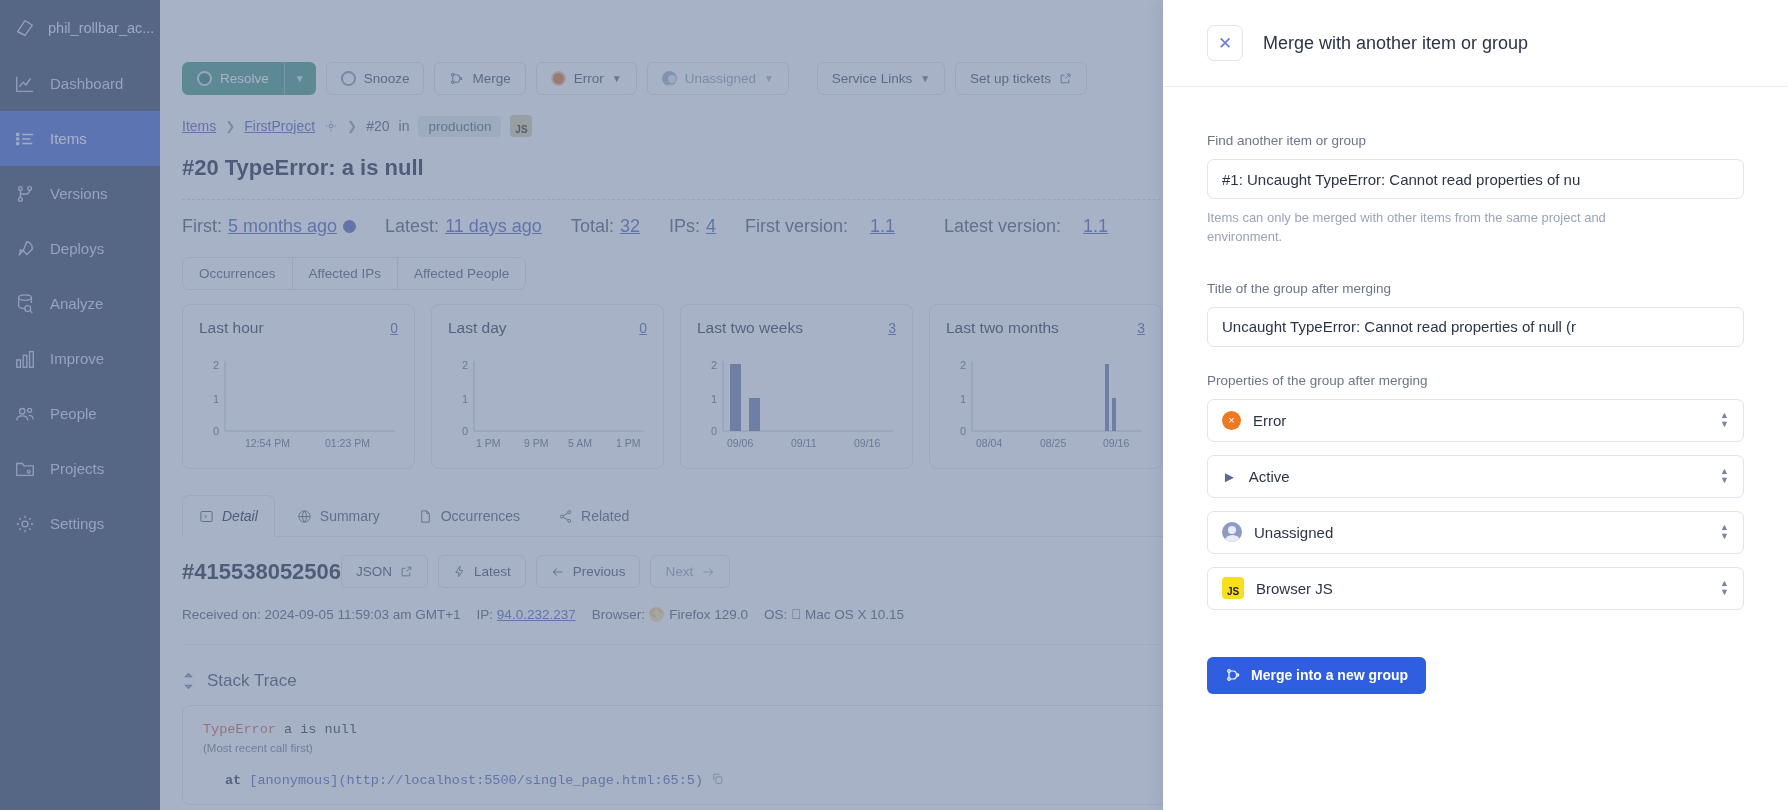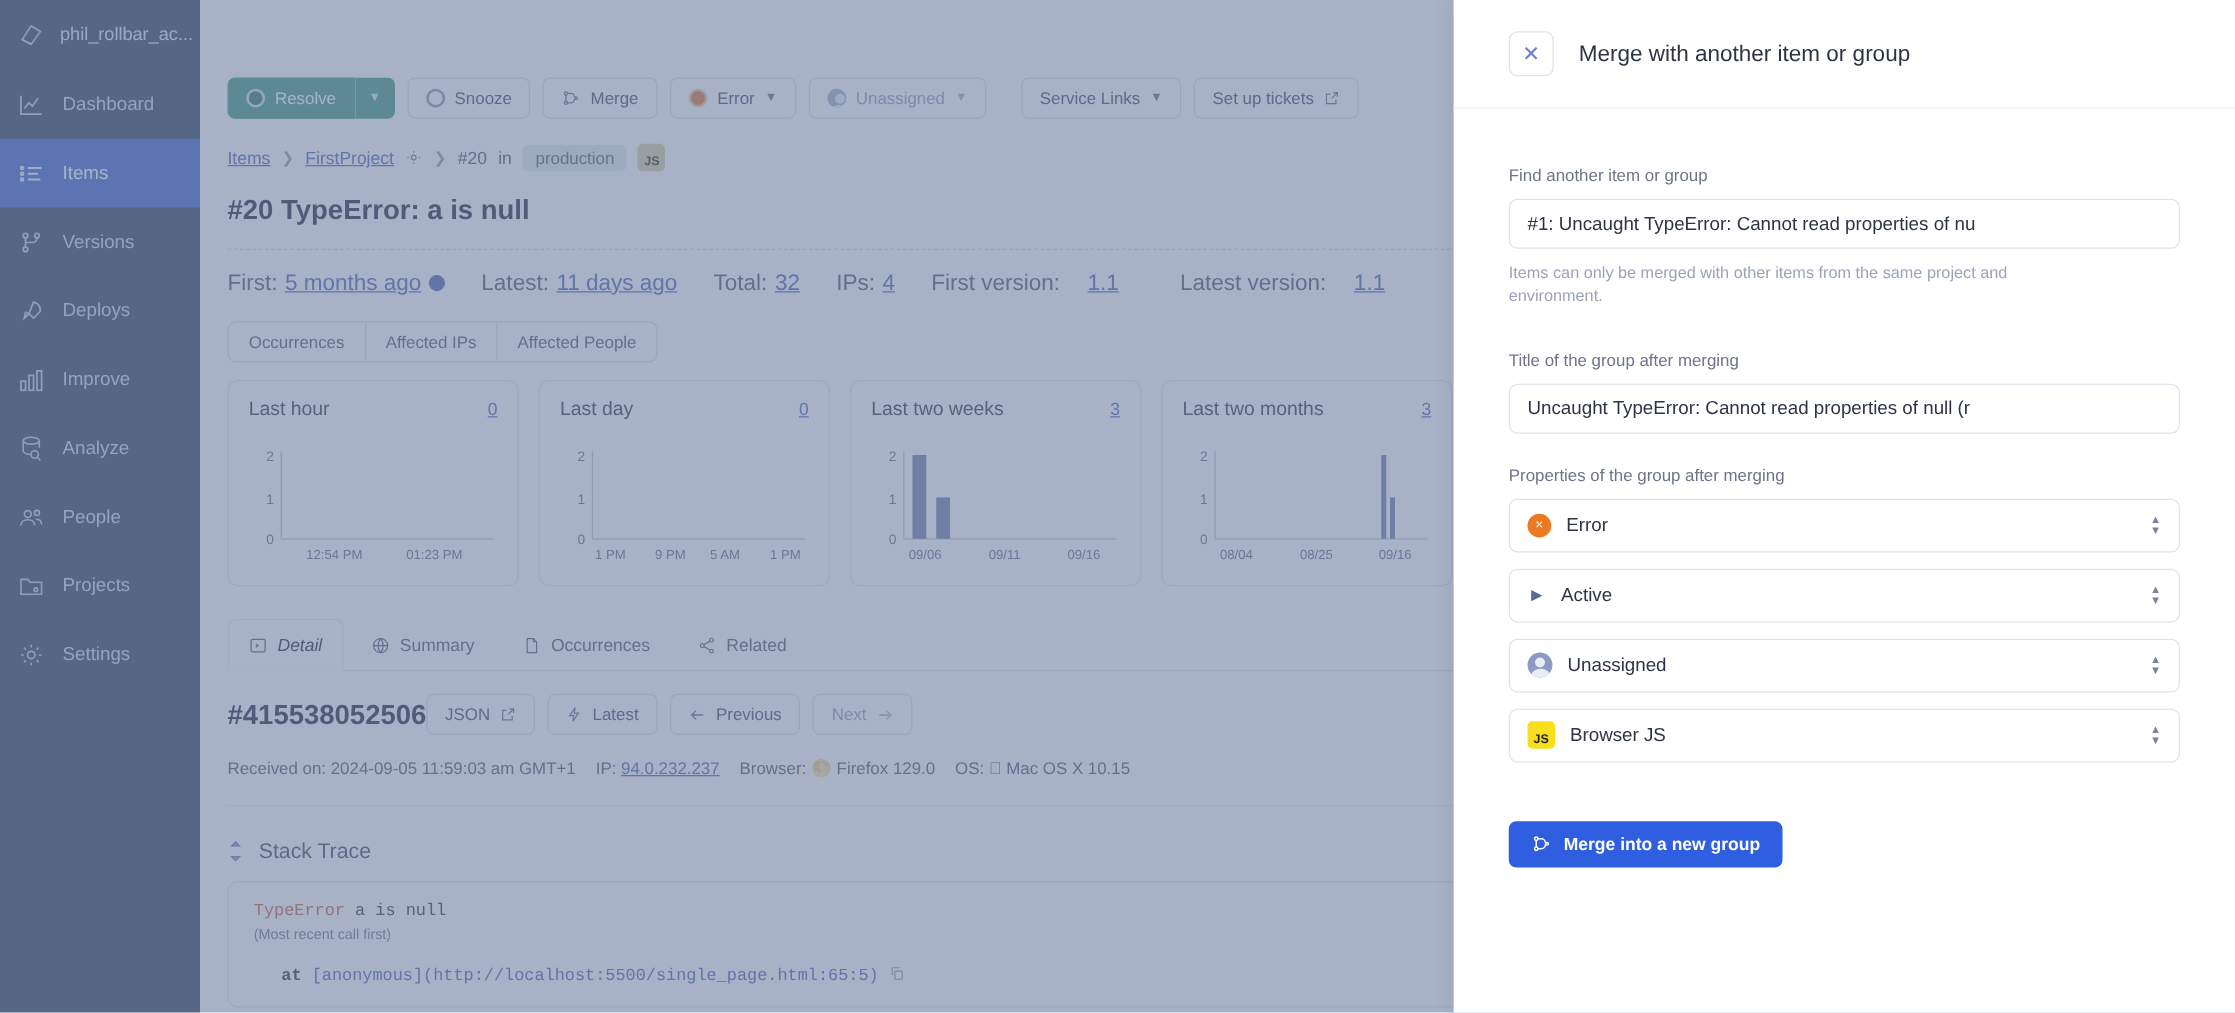--- a/index.html
+++ b/index.html
@@ -299,40 +299,40 @@
         <svg viewBox="0 0 24 24" fill="none" stroke="#d6dbe8" stroke-width="1.5">
             <path d="M14 4c4 1 6 4 6 8l-6 6-4-4z"></path>
             <path d="M10 14l-4 4 1-5z"></path>
           </svg>
       </span>
       <span>Deploys</span>
     </div>
 
     <div class="nav-item">
       <span class="nav-ico">
-        <svg viewBox="0 0 24 24" fill="none" stroke="#d6dbe8" stroke-width="1.5">
-            <rect x="3" y="13" width="4" height="8"></rect>
-            <rect x="10" y="8" width="4" height="13"></rect>
-            <rect x="17" y="4" width="4" height="17"></rect>
-          </svg>
-      </span>
-      <span>Improve</span>
-    </div>
-
-    <div class="nav-item">
-      <span class="nav-ico">
         <svg viewBox="0 0 24 24" fill="none" stroke="#d6dbe8" stroke-width="1.4">
             <ellipse cx="12" cy="5" rx="7" ry="3"></ellipse>
             <path d="M5 5v9c0 1.7 3.1 3 7 3"></path>
             <path d="M19 5v6"></path>
             <circle cx="15" cy="17" r="3.2"></circle>
             <path d="M17.4 19.4L20 22"></path>
           </svg>
       </span>
       <span>Analyze</span>
+    </div>
+
+    <div class="nav-item">
+      <span class="nav-ico">
+        <svg viewBox="0 0 24 24" fill="none" stroke="#d6dbe8" stroke-width="1.5">
+            <rect x="3" y="13" width="4" height="8"></rect>
+            <rect x="10" y="8" width="4" height="13"></rect>
+            <rect x="17" y="4" width="4" height="17"></rect>
+          </svg>
+      </span>
+      <span>Improve</span>
     </div>
 
     <div class="nav-item">
       <span class="nav-ico">
         <svg viewBox="0 0 24 24" fill="none" stroke="#d6dbe8" stroke-width="1.4">
             <circle cx="9" cy="9" r="3"></circle>
             <path d="M3 19c0-3.3 2.7-5 6-5s6 1.7 6 5"></path>
             <circle cx="17" cy="8" r="2.2"></circle>
             <path d="M16 13.5c3 0 5 1.8 5 4.5"></path>
           </svg>

